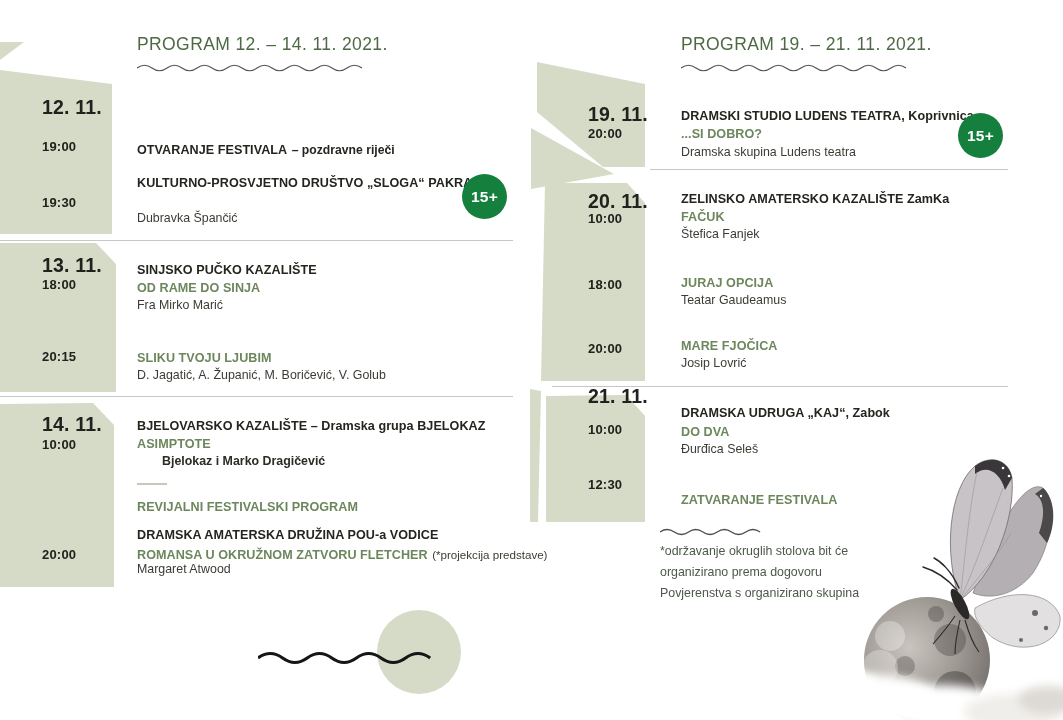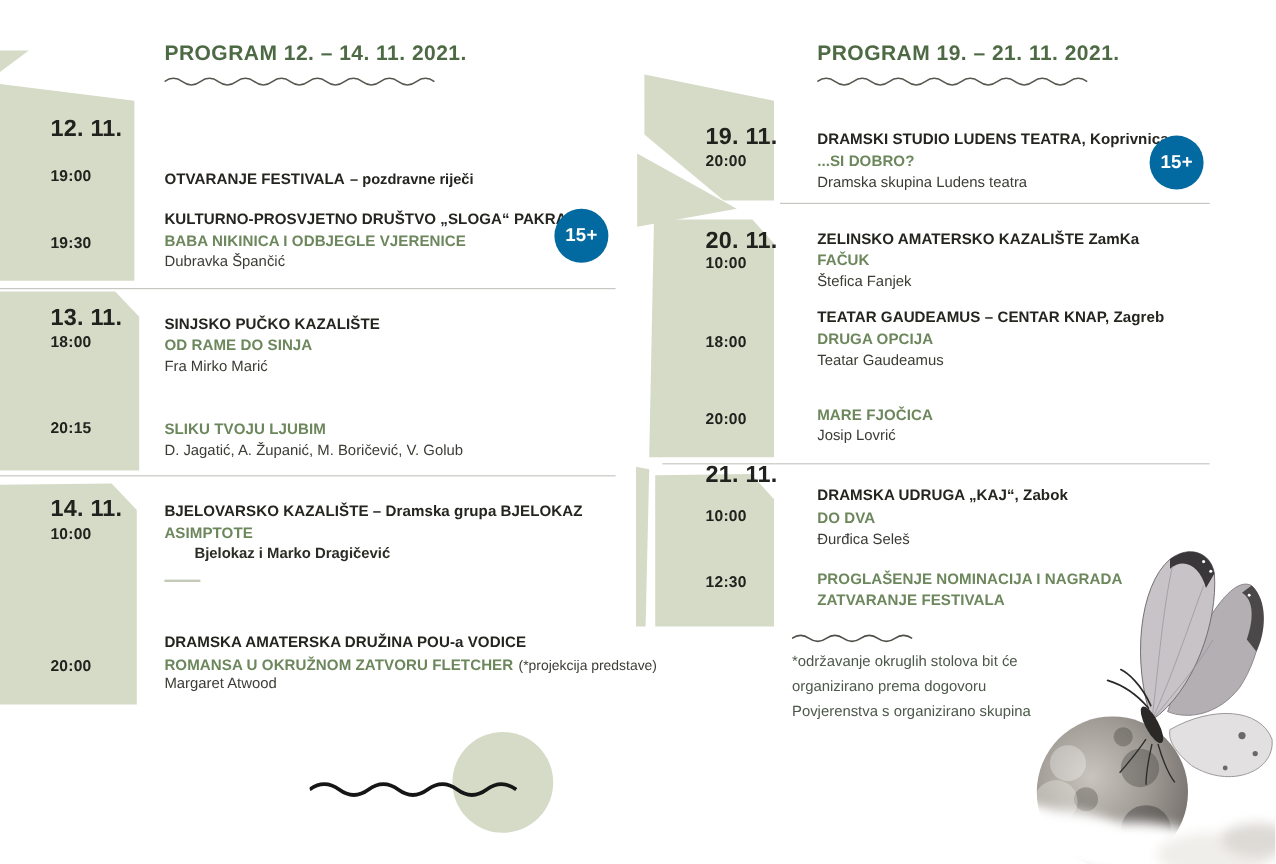--- a/index.html
+++ b/index.html
@@ -1,31 +1,31 @@
 <!DOCTYPE html>
 <html><head>
 <meta charset="utf-8">
 <style>
   html,body{margin:0;padding:0;background:#ffffff;}
   #page{position:relative;width:1063px;height:720px;background:#fff;overflow:hidden;
         font-family:"Liberation Sans", sans-serif;}
   .abs{position:absolute;white-space:nowrap;}
-  .hdr{font-weight:bold;font-size:17.5px;color:#4e6a45;letter-spacing:.4px;}
+  .hdr{font-weight:normal;font-size:17.5px;color:#4e6a45;letter-spacing:.4px;}
   .date{font-weight:bold;font-size:19.5px;color:#21211d;letter-spacing:.2px;}
   .time{font-weight:bold;font-size:13px;color:#21211d;letter-spacing:.2px;}
   .org{font-weight:bold;font-size:12.6px;color:#25251f;letter-spacing:.05px;}
   .title{font-weight:bold;font-size:12.6px;color:#6d875d;letter-spacing:.05px;}
   .auth{font-weight:normal;font-size:12.4px;color:#3c3c35;}
   .auth.bold{font-weight:bold;color:#2c2c26;padding-left:25px;}
   .suffix{font-weight:bold;font-size:12.2px;color:#25251f;}
   .tsuffix{font-weight:normal;font-size:11.6px;color:#3c3c35;margin-top:28px;}
   .section{font-weight:bold;font-size:12.6px;color:#6d875d;letter-spacing:.05px;}
   .sep{position:absolute;height:1px;background:#c7c7c3;}
   .mini-div{position:absolute;height:2px;background:#c3cab8;}
-  .badge{position:absolute;width:45px;height:45px;border-radius:50%;background:#0369a1;
+  .badge{position:absolute;width:45px;height:45px;border-radius:50%;background:#15803d;
          color:#fff;font-weight:bold;font-size:15.5px;display:flex;align-items:center;
          justify-content:center;letter-spacing:.2px;z-index:6;}
   .squig{position:absolute;}
   svg{display:block;}
   .layer{position:absolute;left:0;top:0;z-index:0;}
   .txt{z-index:5;}
 </style>
 </head>
 <body>
 
@@ -127,21 +127,20 @@
   <div class="abs txt date" style="left:42px;top:96px">12. 11.</div>
   <div class="abs txt time" style="left:42px;top:139px">19:00</div>
   <div class="abs txt time" style="left:42px;top:195px">19:30</div>
 
   <div class="abs txt" style="left:137px;top:140px">
     <span class="org">OTVARANJE FESTIVALA</span>
     <span class="suffix">– pozdravne riječi</span>
   </div>
 
   <div class="abs txt org" style="left:137px;top:176px">KULTURNO-PROSVJETNO DRUŠTVO „SLOGA“ PAKRAC</div>
-  <div class="abs txt title" style="left:137px;top:194px">BABA NIKINICA I ODBJEGLE VJERENICE</div>
   <div class="abs txt auth" style="left:137px;top:211px">Dubravka Špančić</div>
   <div class="badge" style="left:462px;top:174px">15+</div>
 
   <div class="abs txt date" style="left:42px;top:254px">13. 11.</div>
   <div class="abs txt time" style="left:42px;top:277px">18:00</div>
   <div class="abs txt time" style="left:42px;top:349px">20:15</div>
 
   <div class="abs txt org" style="left:137px;top:263px">SINJSKO PUČKO KAZALIŠTE</div>
   <div class="abs txt title" style="left:137px;top:281px">OD RAME DO SINJA</div>
   <div class="abs txt auth" style="left:137px;top:298px">Fra Mirko Marić</div>
@@ -150,20 +149,21 @@
   <div class="abs txt auth" style="left:137px;top:368px">D. Jagatić, A. Županić, M. Boričević, V. Golub</div>
 
   <div class="abs txt date" style="left:42px;top:413px">14. 11.</div>
   <div class="abs txt time" style="left:42px;top:437px">10:00</div>
   <div class="abs txt time" style="left:42px;top:547px">20:00</div>
 
   <div class="abs txt org" style="left:137px;top:419px">BJELOVARSKO KAZALIŠTE – Dramska grupa BJELOKAZ</div>
   <div class="abs txt title" style="left:137px;top:437px">ASIMPTOTE</div>
   <div class="abs txt auth bold" style="left:137px;top:454px">Bjelokaz i Marko Dragičević</div>
 
+  <div class="abs txt section" style="left:137px;top:500px">REVIJALNI FESTIVALSKI PROGRAM</div>
 
   <div class="abs txt org" style="left:137px;top:528px">DRAMSKA AMATERSKA DRUŽINA POU-a VODICE</div>
   <div class="abs txt" style="left:137px;top:545px">
     <span class="title">ROMANSA U OKRUŽNOM ZATVORU FLETCHER</span>
     <span class="tsuffix">(*projekcija predstave)</span>
   </div>
   <div class="abs txt auth" style="left:137px;top:562px">Margaret Atwood</div>
 
   <div class="abs txt hdr" style="left:681px;top:34px">PROGRAM 19. – 21. 11. 2021.</div>
 
@@ -177,35 +177,33 @@
 
   <div class="abs txt date" style="left:588px;top:190px">20. 11.</div>
   <div class="abs txt time" style="left:588px;top:211px">10:00</div>
   <div class="abs txt time" style="left:588px;top:277px">18:00</div>
   <div class="abs txt time" style="left:588px;top:341px">20:00</div>
 
   <div class="abs txt org" style="left:681px;top:192px">ZELINSKO AMATERSKO KAZALIŠTE ZamKa</div>
   <div class="abs txt title" style="left:681px;top:210px">FAČUK</div>
   <div class="abs txt auth" style="left:681px;top:227px">Štefica Fanjek</div>
 
-  <div class="abs txt org" style="left:681px;top:257px">TEATAR GAUDEAMUS – CENTAR KNAP, Zagreb</div>
-  <div class="abs txt title" style="left:681px;top:276px">DRUGA OPCIJA</div>
+  <div class="abs txt title" style="left:681px;top:276px">JURAJ OPCIJA</div>
   <div class="abs txt auth" style="left:681px;top:293px">Teatar Gaudeamus</div>
 
   <div class="abs txt title" style="left:681px;top:339px">MARE FJOČICA</div>
   <div class="abs txt auth" style="left:681px;top:356px">Josip Lovrić</div>
 
   <div class="abs txt date" style="left:588px;top:385px">21. 11.</div>
   <div class="abs txt time" style="left:588px;top:422px">10:00</div>
   <div class="abs txt time" style="left:588px;top:477px">12:30</div>
 
   <div class="abs txt org" style="left:681px;top:406px">DRAMSKA UDRUGA „KAJ“, Zabok</div>
   <div class="abs txt title" style="left:681px;top:425px">DO DVA</div>
   <div class="abs txt auth" style="left:681px;top:442px">Đurđica Seleš</div>
 
-  <div class="abs txt title" style="left:681px;top:476px">PROGLAŠENJE NOMINACIJA I NAGRADA</div>
   <div class="abs txt title" style="left:681px;top:493px">ZATVARANJE FESTIVALA</div>
 
   <div class="abs txt auth" style="left:660px;top:544px;color:#4c584a">*održavanje okruglih stolova bit će</div>
   <div class="abs txt auth" style="left:660px;top:565px;color:#4c584a">organizirano prema dogovoru</div>
   <div class="abs txt auth" style="left:660px;top:586px;color:#4c584a">Povjerenstva s organizirano skupina</div>
 
 </div>
 
 </body></html>

